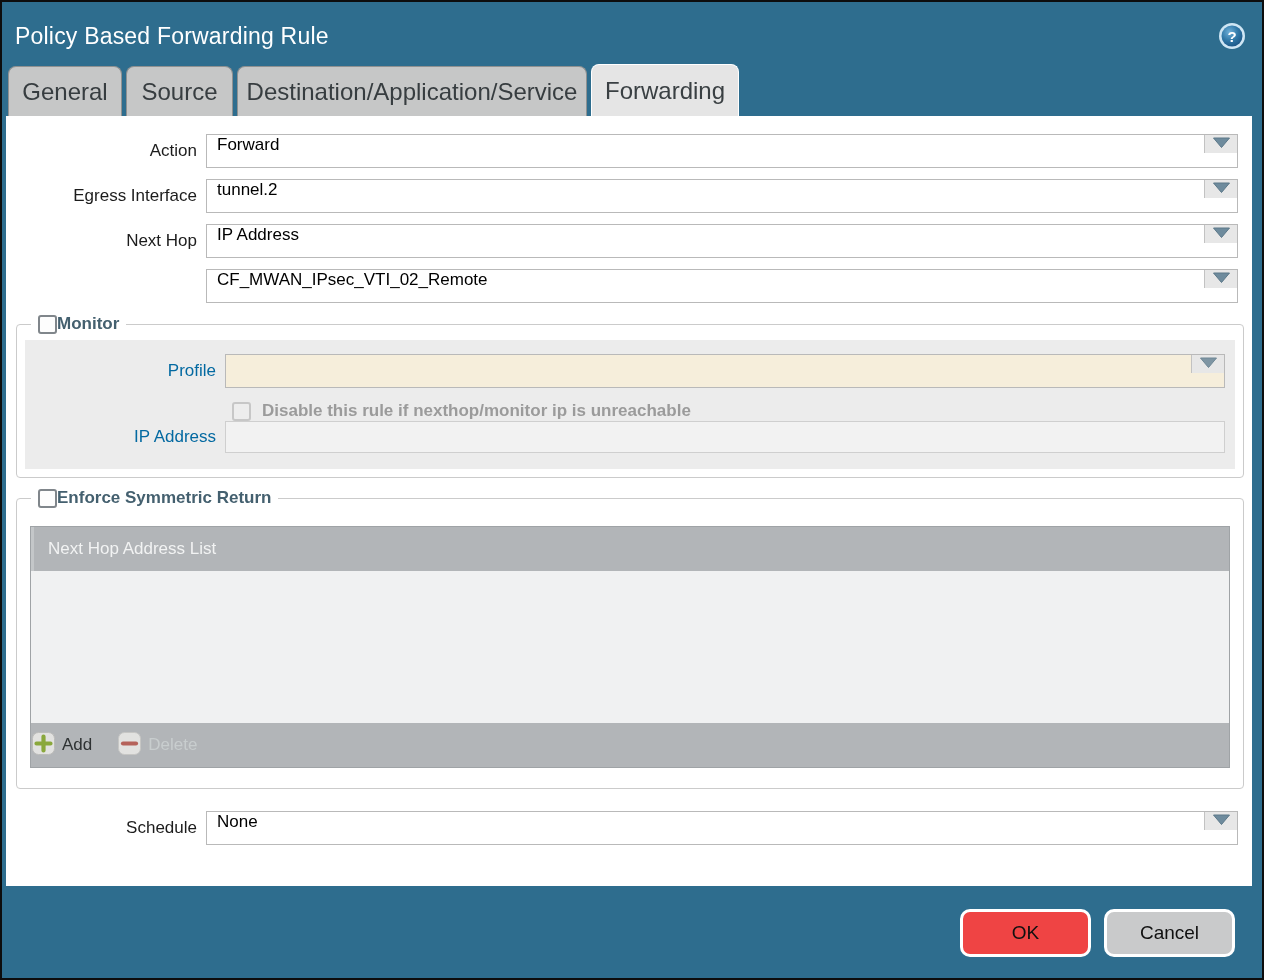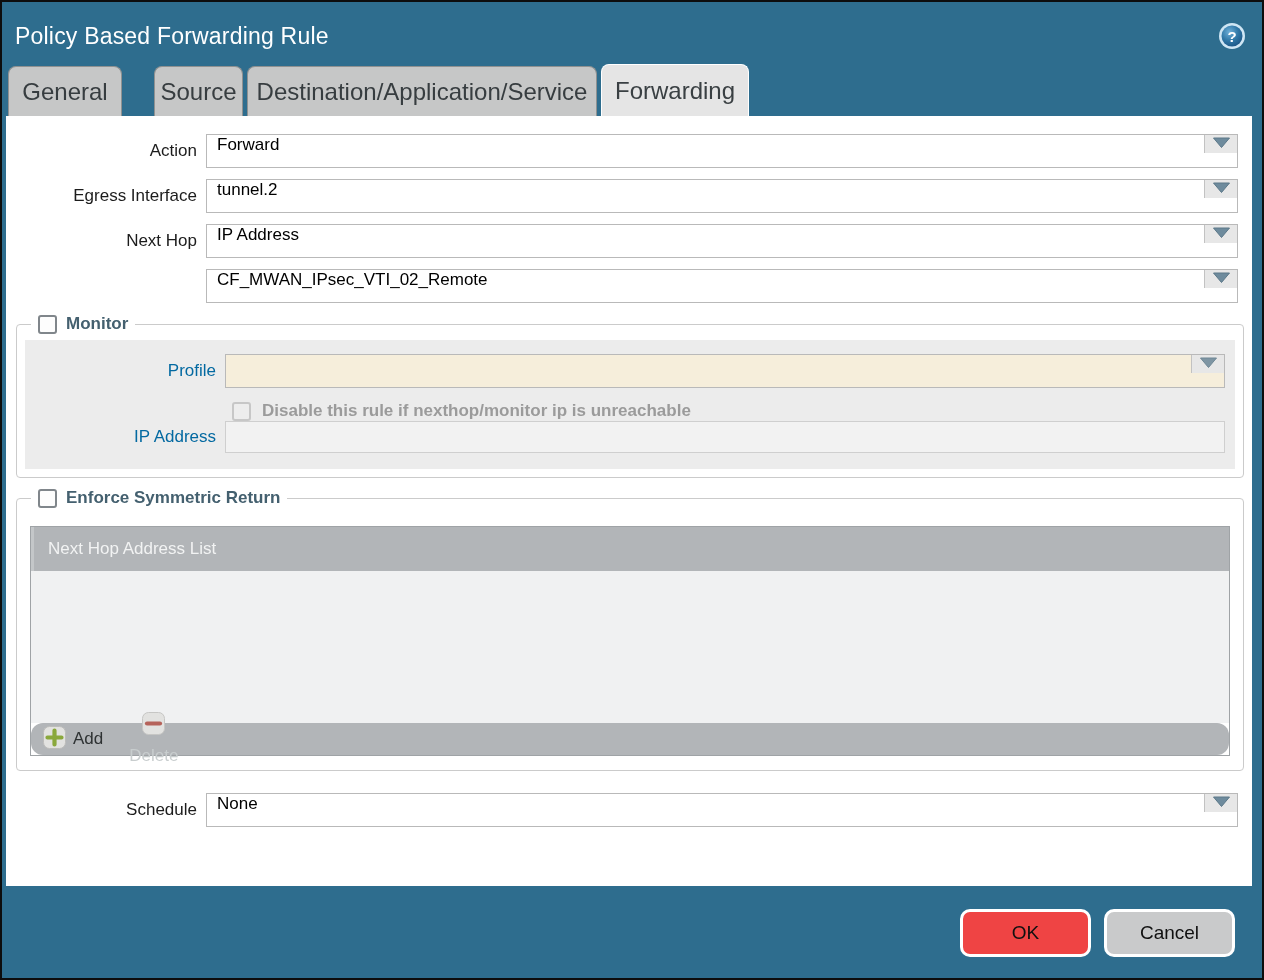--- a/index.html
+++ b/index.html
@@ -29,21 +29,21 @@
     height: 50px;
     background: #c6c7c7;
     border: 1px solid #8f9191; border-bottom: none;
     border-radius: 8px 8px 0 0;
     display: flex; align-items: center; justify-content: center;
     font-size: 24px; color: #373d40;
     cursor: pointer;
     padding: 0 40px;
   }
   .tab-general { width: 114px; }
-  .tab-source  { width: 89px; margin-left: 28px; }
+  .tab-source  { width: 107px; }
   .tab-dest    { width: 350px; }
   .tab-active {
     background: #e5e5e5; border-color: #ffffff;
     width: 148px; height: 52px;
     color: #3a4043;
   }
 
   
   .content {
     background: #ffffff;
@@ -77,21 +77,21 @@
   }
 
   
   fieldset {
     border: 1px solid #cbcbcb; border-radius: 4px;
     margin: 10px 8px 0 10px;
     padding: 6px 8px 8px 8px;
   }
   legend {
     margin-left: 6px; padding: 0 7px;
-    display: flex; align-items: center; gap: 9px;
+    display: flex; align-items: center; 
     font-size: 17px; font-weight: bold; color: #44606f;
   }
   .checkbox {
     width: 19px; height: 19px; flex: none;
     background: #fdfdfd;
     border: 2px solid #80868b; border-radius: 3px;
     cursor: pointer; display: inline-block;
   }
   .checkbox.disabled { border-color: #c7c7c7; background: #ededed; cursor: default; }
 
@@ -102,40 +102,39 @@
   .field-profile .dd-btn { background: #e7e7e7; }
   .input-disabled {
     flex: 1; height: 32px;
     background: #f2f2f2; border: 1px solid #cfcfcf;
   }
   .chk-row { display: flex; align-items: center; gap: 11px; margin: 13px 0 0 207px; }
   .chk-label { font-size: 17px; color: #9b9b9b; font-weight: bold; }
 
   
   .nh-table {
-    margin: 12px 5px 6px 5px;
+    margin: 12px 5px 12px 5px;
     border: 1px solid #9fa3a6;
   }
   .nh-header {
     height: 44px; background: #b2b5b8;
     display: flex; align-items: center;
     padding-left: 14px;
     font-size: 17px; color: #f2f3f3;
     border-left: 3px solid #c4c7c9;
   }
   .nh-body { height: 152px; background: #f0f1f2; }
   .nh-footer {
-    height: 32px; background: #b2b5b8;
+    height: 44px; background: #b2b5b8;
     display: flex; align-items: center; gap: 26px;
-    padding-left: 12px;
-    border-radius: 12px;
+    padding-left: 1px;
   }
   .tbl-btn { display: flex; align-items: center; gap: 7px; cursor: pointer; }
   .tbl-btn-label { font-size: 17px; color: #2e3233; }
-  .tbl-btn.disabled { cursor: default; flex-direction: column; }
+  .tbl-btn.disabled { cursor: default; }
   .tbl-btn.disabled .tbl-btn-label { color: #c8cdce; }
 
   
   .footer {
     position: absolute; left: 0; right: 0; bottom: 0; height: 90px;
     display: flex; align-items: center; justify-content: flex-end;
     gap: 13px; padding-right: 27px;
   }
   .btn {
     width: 131px; height: 48px;

